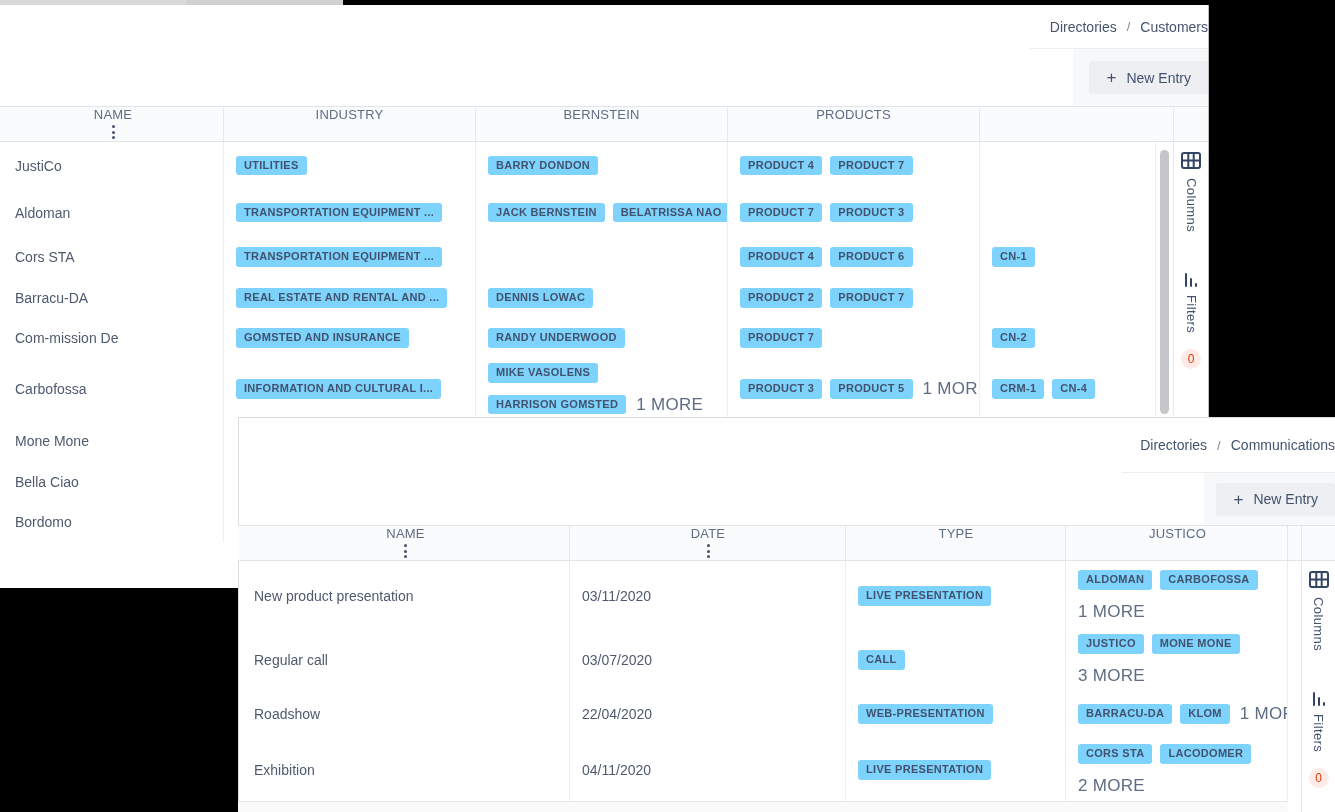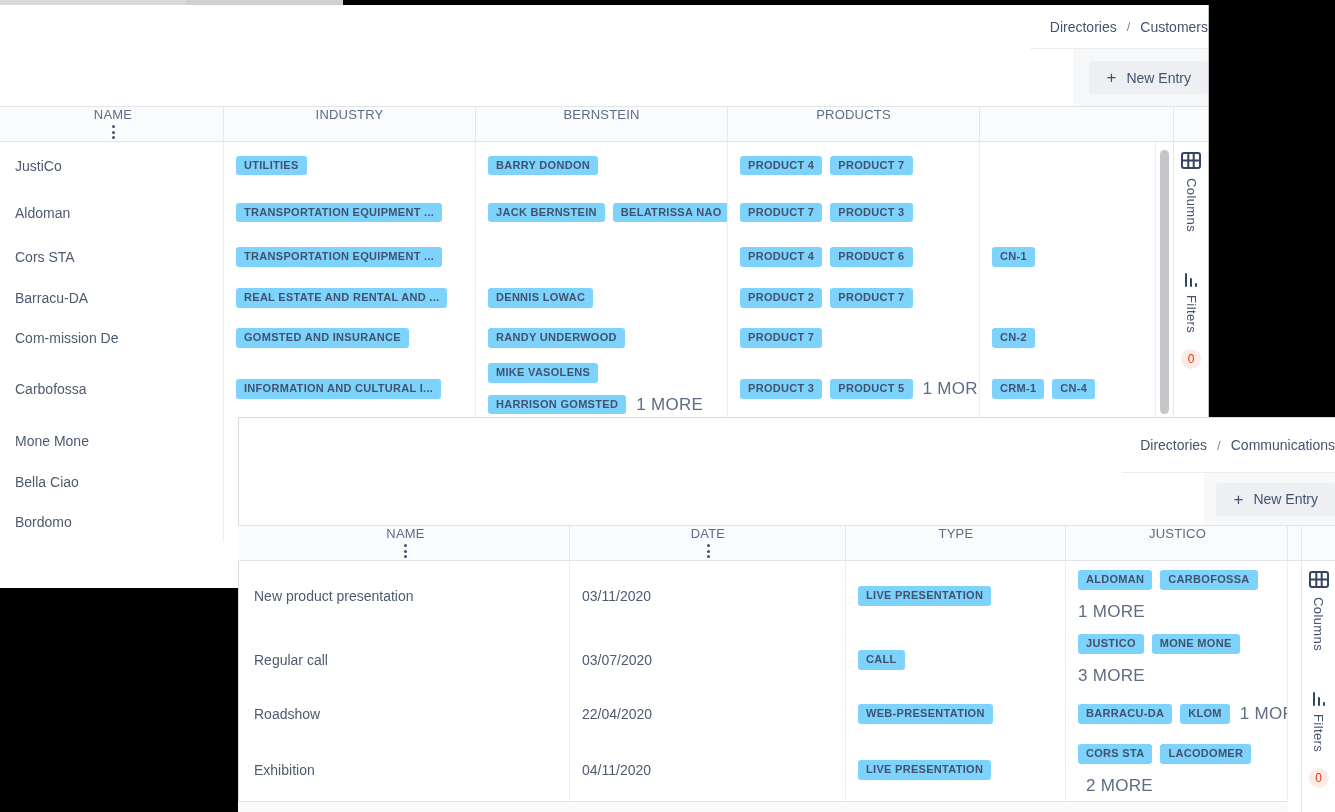--- a/index.html
+++ b/index.html
@@ -405,21 +405,21 @@
               </div>
             <div class="cell d-type">
                 <span class="tag">LIVE PRESENTATION</span>
               </div>
             <div class="cell d-cust col">
               <div class="line">
                   <span class="tag">CORS STA</span>
                   <span class="tag">LACODOMER</span>
                 </div>
               <div class="line">
-                  <span class="more" style="margin-left:8px">2 MORE</span>
+                  <span class="more" style="margin-left:0">2 MORE</span>
                 </div>
             </div>
           </div>
 
         </div>
         <div class="tbl-foot"></div>
       </div>
       <div class="track">
         <div class="track-head"></div>
       </div>

